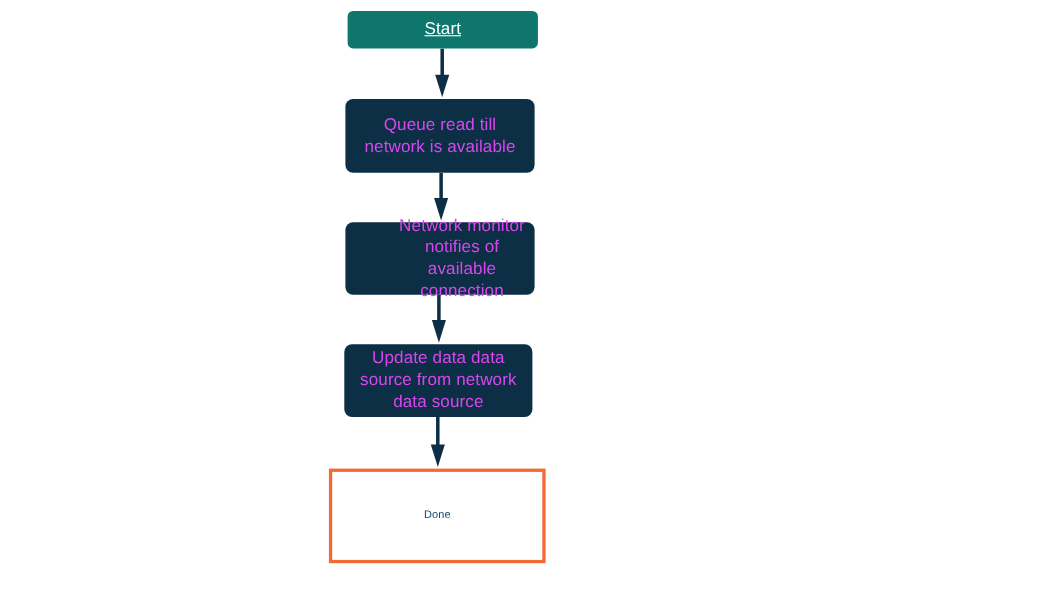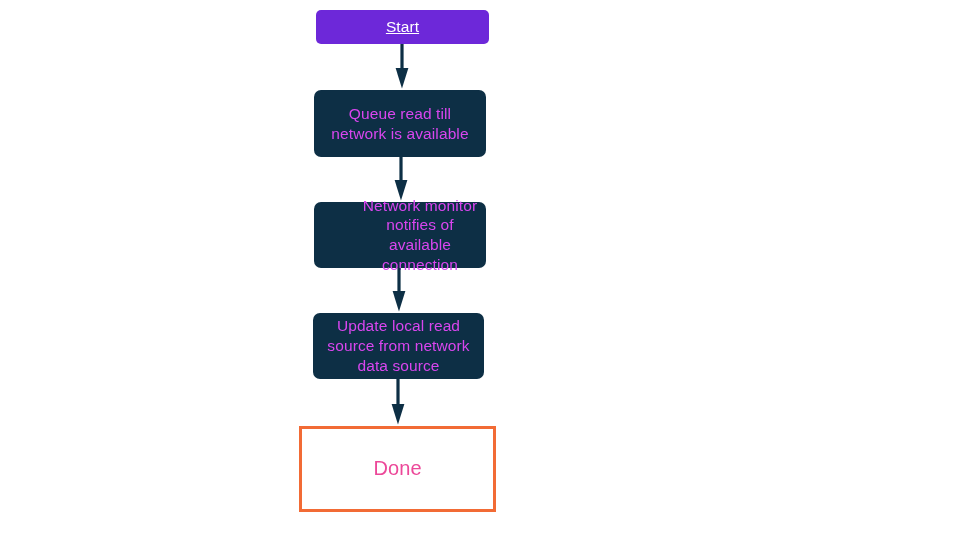--- a/index.html
+++ b/index.html
@@ -28,40 +28,40 @@
     text-align: center;
   }
   .node-label {
     display: block;
     white-space: pre-line;
     line-height: 1.27;
     letter-spacing: 0.1px;
   }
   
   .node-start {
-    background: #6d28d9;
+    background: #0f766e;
     border-radius: 5px;
     color: #ffffff;
     font-size: 15.5px;
     text-decoration: underline;
   }
   
   .node-process {
     background: #0D2F45;
     border-radius: 7px;
     color: #d946ef;
     font-size: 15.5px;
   }
   
   .node-done {
     background: #ffffff;
     border: 3px solid #F26B35;
     border-radius: 0px;
-    color: #ec4899;
-    font-size: 20px;
+    color: #0c4a6e;
+    font-size: 10px;
   }
   .connector {
     position: absolute;
     overflow: visible;
   }
   .connector svg {
     display: block;
   }
 </style>
 </head>
@@ -99,21 +99,21 @@
   </div>
 
   <div class="connector" style="left: 392px; top: 268px;">
     <svg width="14" height="44" viewBox="0 0 14 44" aria-hidden="true">
       <line x1="7" y1="0" x2="7" y2="25" stroke="#0D2F45" stroke-width="3.2"></line>
       <polygon points="0.6,23 13.4,23 7,43.5" fill="#0D2F45"></polygon>
     </svg>
   </div>
 
   <div class="node node-process" style="left: 313px; top: 313px; width: 171px; height: 66px;">
-    <span class="node-label">Update local read
+    <span class="node-label">Update data data
 source from network
 data source</span>
   </div>
 
   <div class="connector" style="left: 391px; top: 379px;">
     <svg width="14" height="46" viewBox="0 0 14 46" aria-hidden="true">
       <line x1="7" y1="0" x2="7" y2="27" stroke="#0D2F45" stroke-width="3.2"></line>
       <polygon points="0.6,25 13.4,25 7,45.5" fill="#0D2F45"></polygon>
     </svg>
   </div>

